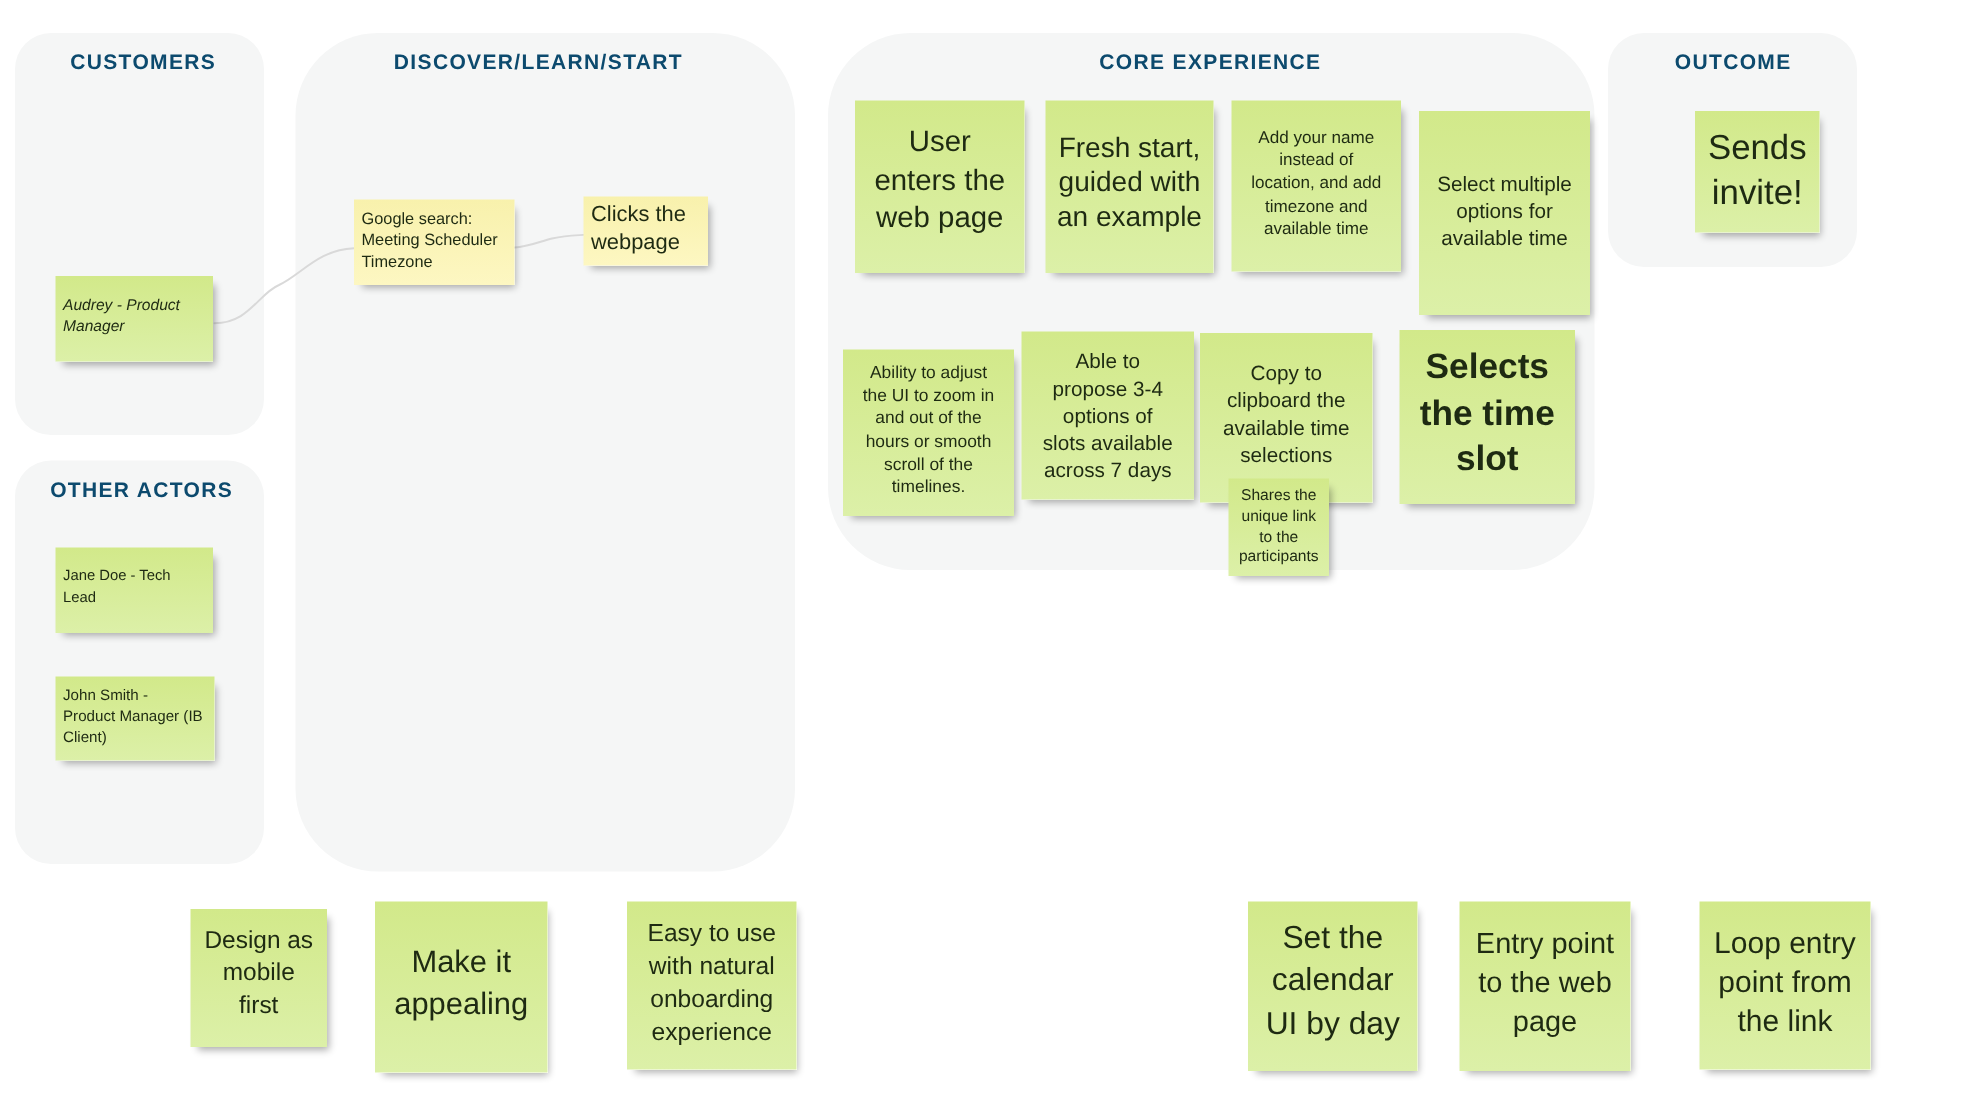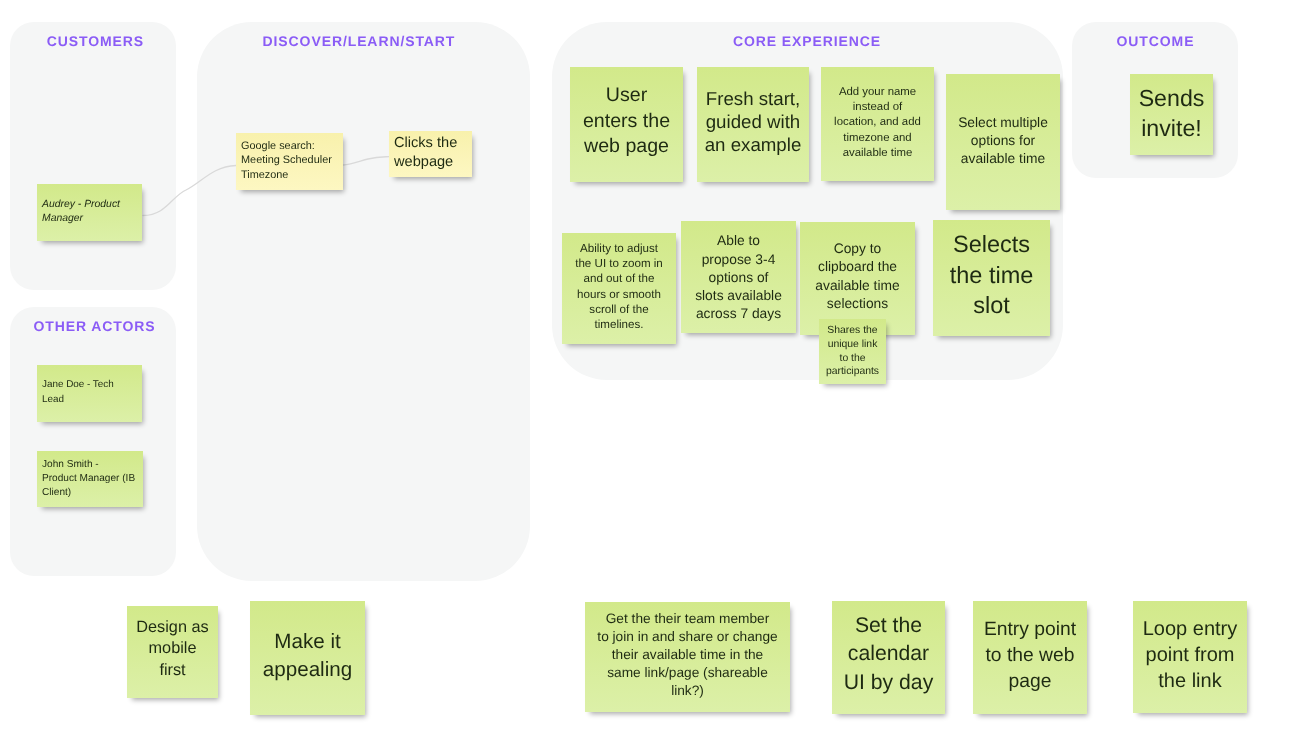--- a/index.html
+++ b/index.html
@@ -2,21 +2,21 @@
 <html><head>
 <meta charset="utf-8">
 <title>Customer Journey Map</title>
 <style>
   * { box-sizing: border-box; margin:0; padding:0; }
   html, body { width:1312px; height:740px; overflow:hidden; background:#ffffff; }
   body { font-family:"Liberation Sans", sans-serif; -webkit-font-smoothing:antialiased;
          text-rendering:geometricPrecision; }
   .board { position:relative; width:1312px; height:740px; background:#ffffff; }
   .panel { position:absolute; background:#f5f6f6; }
-  .panel-title { position:absolute; font-weight:700; color:#8b5cf6; transform:translateZ(0);
+  .panel-title { position:absolute; font-weight:700; color:#0c4a6e; transform:translateZ(0);
                  letter-spacing:0.9px; text-indent:0.9px;
                  font-size:14px; white-space:nowrap; text-align:center; }
   .note { position:absolute; color:#1e2a12; display:flex; flex-direction:column;
           justify-content:center; box-shadow:3px 4px 5px -2px rgba(0,0,0,0.33); }
   .note .txt { width:100%; }
   .note, .panel-title { -webkit-font-smoothing:antialiased; }
   .note .line { display:block; white-space:nowrap; }
   .note.align-center .txt { text-align:center; }
   .note.align-left   .txt { text-align:left; }
   .note.green  { background:linear-gradient(180deg,#d2e98a 0%,#dcf0a8 100%); }
@@ -132,21 +132,21 @@
     </div>
   </div>
   <div class="note green align-center" style="left:819px;top:319px;width:67px;height:65px;font-size:10.4px;line-height:13.7px;padding:0 4px;">
     <div class="txt" style="transform:translate3d(0,0px,0);">
       <span class="line">Shares the</span>
       <span class="line">unique link</span>
       <span class="line">to the</span>
       <span class="line">participants</span>
     </div>
   </div>
-  <div class="note green align-center" style="left:933px;top:220px;width:117px;height:116px;font-size:23.5px;line-height:30.5px;padding:0 4px;">
+  <div class="note green align-center" style="left:933px;top:220px;width:117px;height:116px;font-size:23.5px;line-height:30.5px;padding:0 4px;font-weight:bold;">
     <div class="txt" style="transform:translate3d(0,-3px,0);">
       <span class="line">Selects</span>
       <span class="line">the time</span>
       <span class="line">slot</span>
     </div>
   </div>
   <div class="note green align-center" style="left:1130px;top:74px;width:83px;height:81px;font-size:23.2px;line-height:30px;padding:0 4px;">
     <div class="txt" style="transform:translate3d(0,-2px,0);text-align:center;">
       <span class="line">Sends</span>
       <span class="line">invite!</span>
@@ -158,27 +158,26 @@
       <span class="line">mobile</span>
       <span class="line">first</span>
     </div>
   </div>
   <div class="note green align-center" style="left:250px;top:601px;width:115px;height:114px;font-size:20.6px;line-height:28.0px;padding:0 4px;">
     <div class="txt" style="transform:translate3d(0,-2px,0);">
       <span class="line">Make it</span>
       <span class="line">appealing</span>
     </div>
   </div>
-  <div class="note green align-center" style="left:585px;top:602px;width:205px;height:110px;font-size:13.7px;line-height:18.0px;padding:0 4px;">
-    <div class="txt" style="transform:translate3d(0,-2px,0);">
-      <span class="line">Get the their team member</span>
-      <span class="line">to join in and share or change</span>
-      <span class="line">their available time in the</span>
-      <span class="line">same link/page (shareable</span>
-      <span class="line">link?)</span>
+  <div class="note green align-center" style="left:418px;top:601px;width:113px;height:112px;font-size:16.4px;line-height:21.8px;padding:0 4px;">
+    <div class="txt" style="transform:translate3d(0,-1px,0);">
+      <span class="line">Easy to use</span>
+      <span class="line">with natural</span>
+      <span class="line">onboarding</span>
+      <span class="line">experience</span>
     </div>
   </div>
   <div class="note green align-center" style="left:973px;top:601px;width:114px;height:113px;font-size:19.3px;line-height:26.0px;padding:0 4px;">
     <div class="txt" style="transform:translate3d(0,-2px,0);">
       <span class="line">Entry point</span>
       <span class="line">to the web</span>
       <span class="line">page</span>
     </div>
   </div>
   <div class="note green align-center" style="left:832px;top:601px;width:113px;height:113px;font-size:21.2px;line-height:28.2px;padding:0 4px;">

